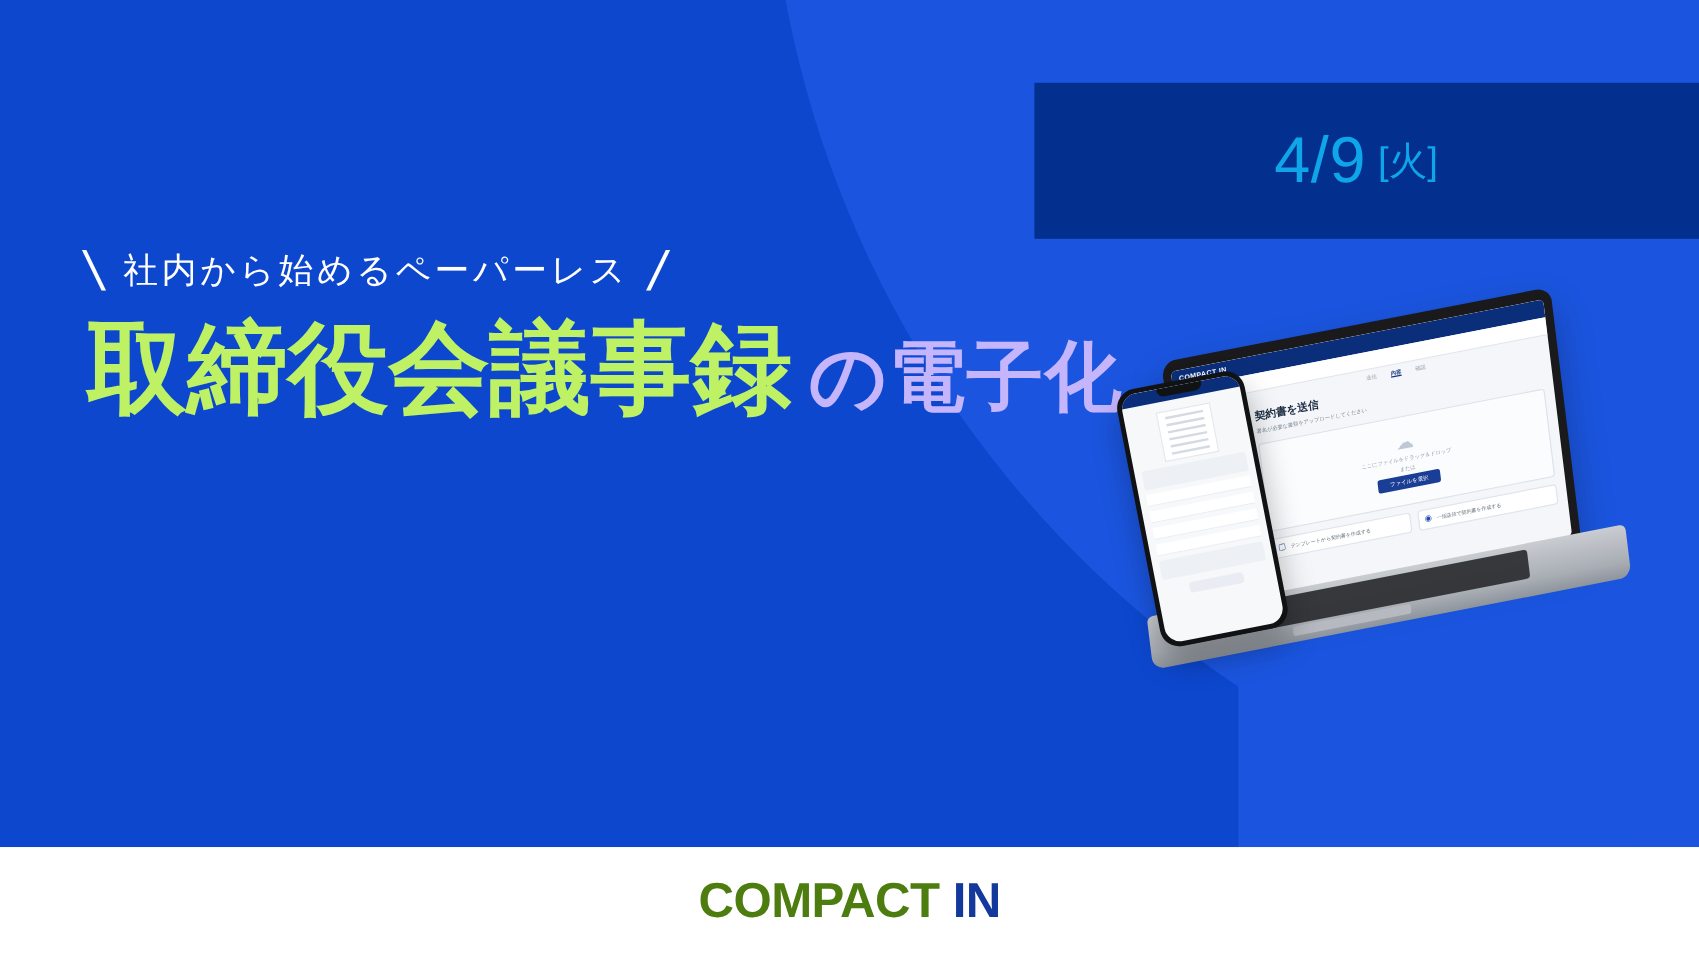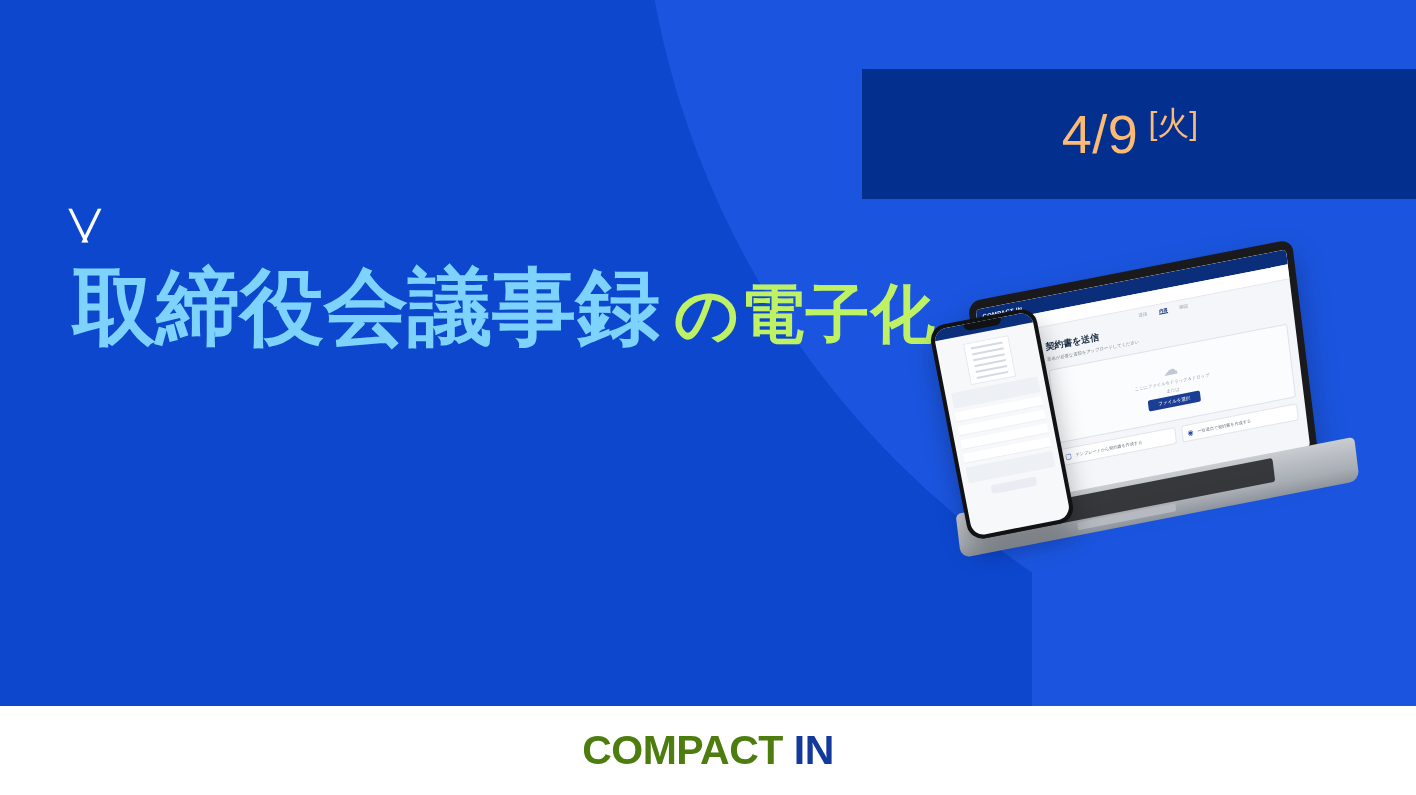--- a/index.html
+++ b/index.html
@@ -60,22 +60,22 @@
     height: 130px;
     background: #03308F;
     display: flex;
     align-items: center;
     justify-content: center;
     box-sizing: border-box;
     padding-right: 18px;
   }
   .date-row {
     display: flex;
-    align-items: flex-start;
-    color: #fdba74;
+    align-items: center;
+    color: #0ea5e9;
     white-space: nowrap;
   }
   .date-main {
     font-size: 54px;
     font-weight: 400;
     letter-spacing: 0.5px;
     line-height: 1;
   }
   .date-dow {
     font-size: 32px;
@@ -132,28 +132,28 @@
     line-height: 1.1;
     white-space: nowrap;
   }
   .headline-2 {
     margin-top: 6px;
     display: flex;
     align-items: baseline;
     white-space: nowrap;
   }
   .headline-accent {
-    color: #7dd3fc;
+    color: #bef264;
     font-size: 84px;
     font-weight: 700;
     letter-spacing: 0px;
     line-height: 1.05;
   }
   .headline-tail {
-    color: #bef264;
+    color: #c4b5fd;
     font-size: 64px;
     font-weight: 700;
     letter-spacing: 1px;
     line-height: 1.05;
     margin-left: 14px;
   }
 
   
   #devices {
     position: absolute;
@@ -402,20 +402,21 @@
   <div id="date-banner">
     <div class="date-row">
       <span class="date-main">4/9</span>
       <span class="date-dow">[火]</span>
     </div>
   </div>
 
   <div id="copy">
     <div class="eyebrow">
       <span class="slash left">\</span>
+      <span class="eyebrow-text">社内から始めるペーパーレス</span>
       <span class="slash right">/</span>
     </div>
     <div class="headline-2">
       <span class="headline-accent">取締役会議事録</span>
       <span class="headline-tail">の電子化</span>
     </div>
   </div>
 
   <div id="devices">
 

